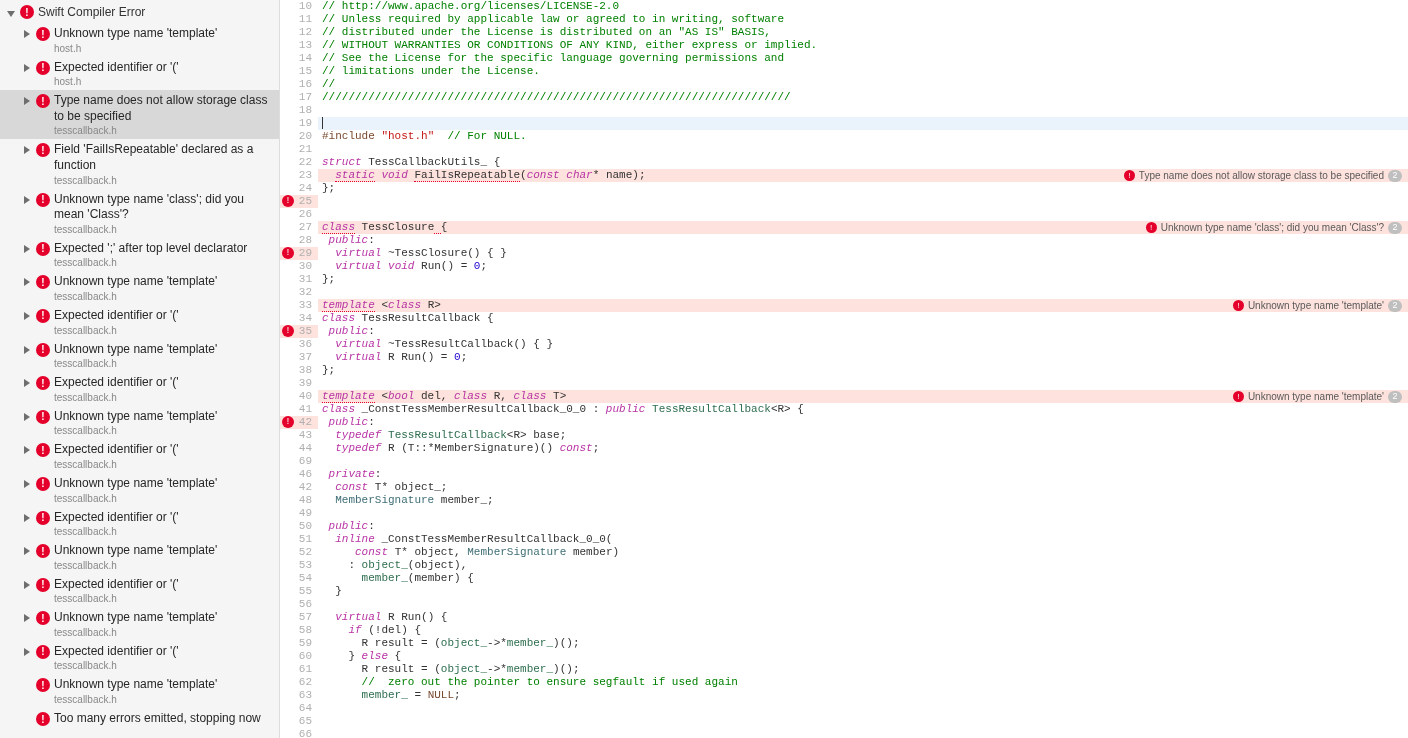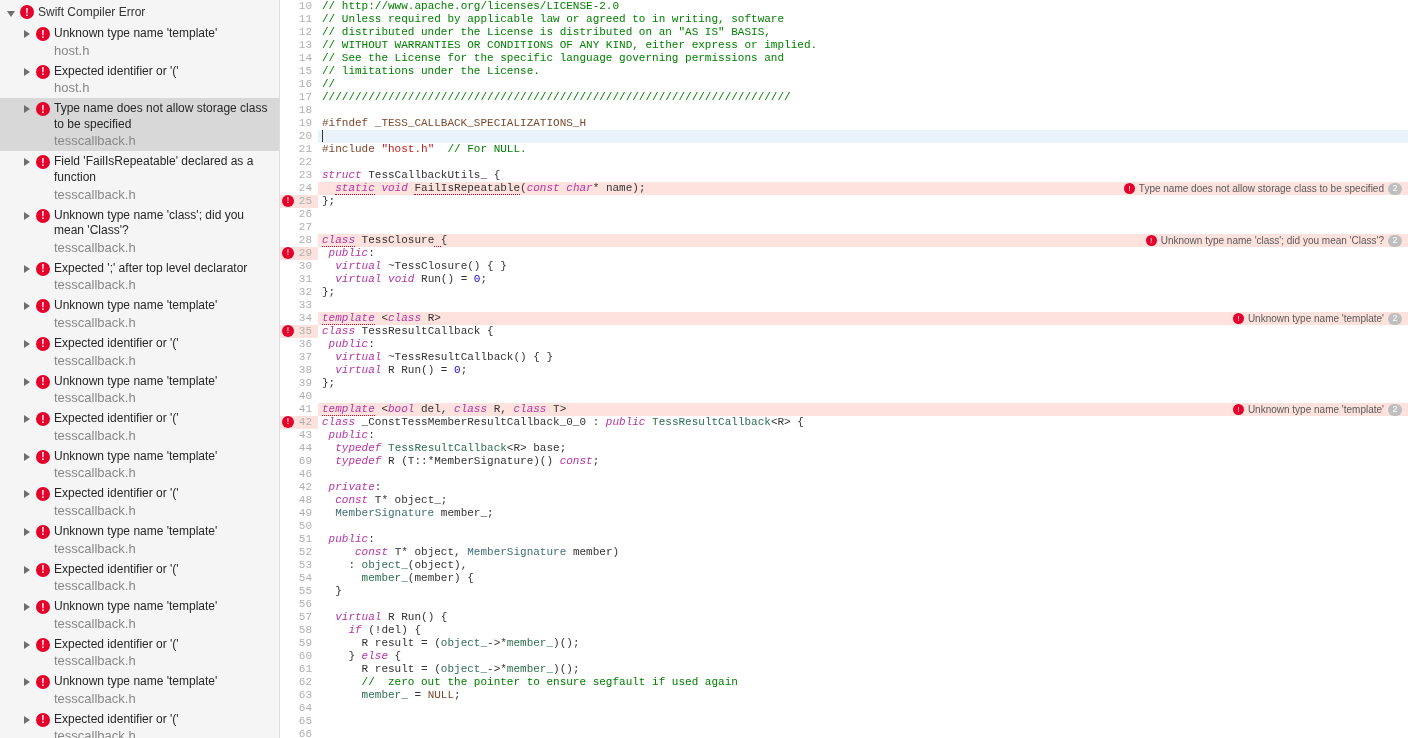--- a/index.html
+++ b/index.html
@@ -30,21 +30,21 @@
 .sidebar-item {
   display: flex;
   align-items: flex-start;
   padding: 3px 4px 3px 6px;
   gap: 4px;
   cursor: pointer;
 }
 .sidebar-item.selected { background: #d8d8d8; }
 .sidebar-item .texts { display: flex; flex-direction: column; }
 .sidebar-item .msg { color: #272727; line-height: 1.3; }
-.sidebar-item .file { color: #888; font-size: 13px; margin-top: 1px; }
+.sidebar-item .file { color: #888; font-size: 10px; margin-top: 1px; }
 .disclosure {
   width: 10px;
   height: 10px;
   flex-shrink: 0;
   margin-top: 2px;
 }
 .disclosure svg { width: 10px; height: 10px; fill: #6e6e6e; }
 .disclosure.down svg { transform: rotate(90deg); }
 .spacer10 { width: 10px; flex-shrink: 0; }
 .error-icon {
@@ -445,21 +445,20 @@
   <div class="code" id="code">
       <div class="code-line"><span class="c-comment">// <span style="">http://www.apache.org/licenses/LICENSE-2.0</span></span></div>
       <div class="code-line"><span class="c-comment">// Unless required by applicable law or agreed to in writing, software</span></div>
       <div class="code-line"><span class="c-comment">// distributed under the License is distributed on an "AS IS" BASIS,</span></div>
       <div class="code-line"><span class="c-comment">// WITHOUT WARRANTIES OR CONDITIONS OF ANY KIND, either express or implied.</span></div>
       <div class="code-line"><span class="c-comment">// See the License for the specific language governing permissions and</span></div>
       <div class="code-line"><span class="c-comment">// limitations under the License.</span></div>
       <div class="code-line"><span class="c-comment">//</span></div>
       <div class="code-line"><span class="c-comment">///////////////////////////////////////////////////////////////////////</span></div>
       <div class="code-line"></div>
-      <div class="code-line"><span class="c-pp">#ifndef _TESS_CALLBACK_SPECIALIZATIONS_H</span></div>
       <div class="code-line active"><span class="cursor"></span></div>
       <div class="code-line"><span class="c-pp">#include </span><span class="c-str">"host.h"</span>  <span class="c-comment">// For NULL.</span></div>
       <div class="code-line"></div>
       <div class="code-line"><span class="c-kw">struct</span> TessCallbackUtils_ {</div>
       <div class="code-line err">  <span class="c-kw c-under">static</span> <span class="c-kw">void</span> <span class="c-under">FailIsRepeatable</span>(<span class="c-kw">const</span> <span class="c-kw">char</span>* name);<span class="inline-err"><span class="bubble"><span class="inline-err-icon">!</span><span class="inline-err-text">Type name does not allow storage class to be specified</span></span><span class="inline-err-count">2</span></span></div>
       <div class="code-line">};</div>
       <div class="code-line"></div>
       <div class="code-line"></div>
       <div class="code-line err"><span class="c-kw c-under">class</span> TessClosure<span class="c-under"> </span>{<span class="inline-err"><span class="bubble"><span class="inline-err-icon">!</span><span class="inline-err-text">Unknown type name 'class'; did you mean 'Class'?</span></span><span class="inline-err-count">2</span></span></div>
       <div class="code-line"> <span class="c-kw">public</span>:</div>
@@ -478,20 +477,21 @@
       <div class="code-line"><span class="c-kw">class</span> _ConstTessMemberResultCallback_0_0 : <span class="c-kw">public</span> <span class="c-ident">TessResultCallback</span>&lt;R&gt; {</div>
       <div class="code-line"> <span class="c-kw">public</span>:</div>
       <div class="code-line">  <span class="c-kw">typedef</span> <span class="c-ident">TessResultCallback</span>&lt;R&gt; base;</div>
       <div class="code-line">  <span class="c-kw">typedef</span> R (T::*MemberSignature)() <span class="c-kw">const</span>;</div>
       <div class="code-line"></div>
       <div class="code-line"> <span class="c-kw">private</span>:</div>
       <div class="code-line">  <span class="c-kw">const</span> T* object_;</div>
       <div class="code-line">  <span class="c-type">MemberSignature</span> member_;</div>
       <div class="code-line"></div>
       <div class="code-line"> <span class="c-kw">public</span>:</div>
+      <div class="code-line">  <span class="c-kw">inline</span> _ConstTessMemberResultCallback_0_0(</div>
       <div class="code-line">     <span class="c-kw">const</span> T* object, <span class="c-type">MemberSignature</span> member)</div>
       <div class="code-line">    : <span class="c-ident">object_</span>(object),</div>
       <div class="code-line">      <span class="c-ident">member_</span>(member) {</div>
       <div class="code-line">  }</div>
       <div class="code-line"></div>
       <div class="code-line">  <span class="c-kw">virtual</span> R Run() {</div>
       <div class="code-line">    <span class="c-kw">if</span> (!del) {</div>
       <div class="code-line">      R result = (<span class="c-ident">object_</span>-&gt;*<span class="c-ident">member_</span>)();</div>
       <div class="code-line">    } <span class="c-kw">else</span> {</div>
       <div class="code-line">      R result = (<span class="c-ident">object_</span>-&gt;*<span class="c-ident">member_</span>)();</div>

